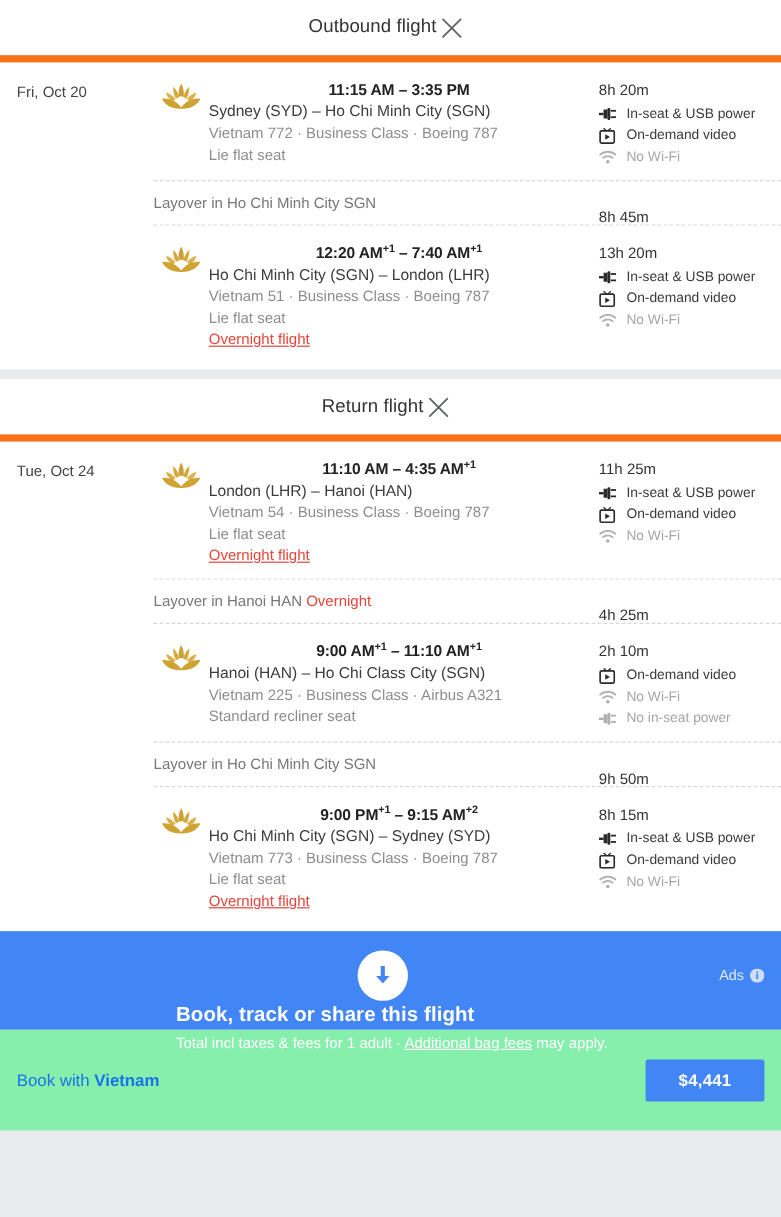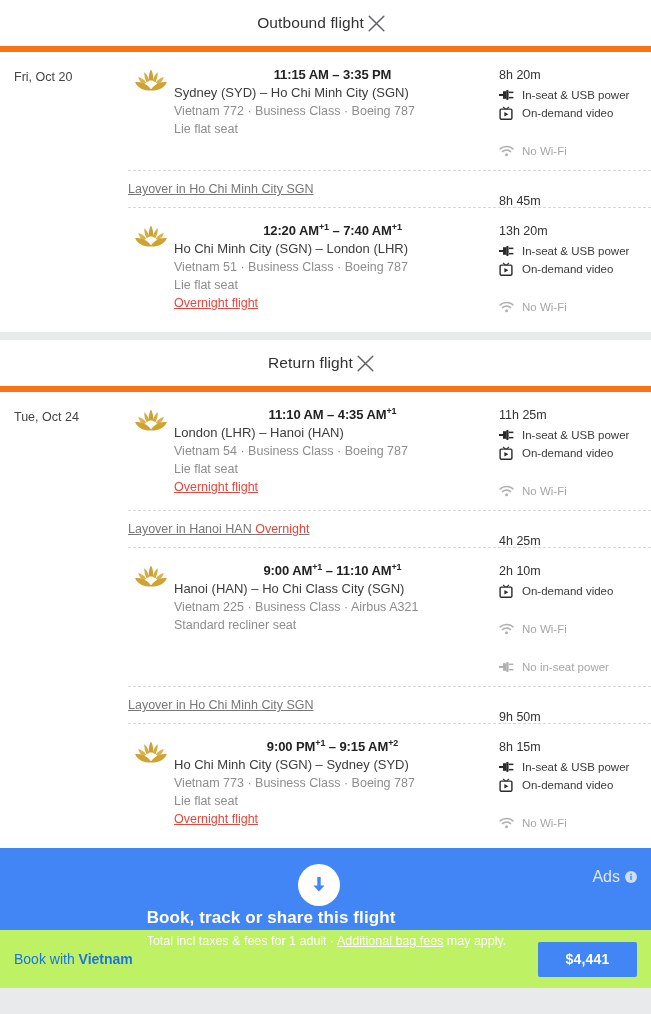--- a/index.html
+++ b/index.html
@@ -123,21 +123,21 @@
     margin-bottom: 2px;
   }
   .amen {
     display: flex;
     align-items: center;
     height: 18px;
     font-size: 11.5px;
     line-height: 18px;
     color: #3a3a3a;
   }
-  .amen.off { color: #a6a6a6; margin-top: 20px; }
+  .amen.off { color: #a6a6a6; }
   .amen-ico {
     width: 17px;
     flex: 0 0 17px;
     display: flex;
     align-items: center;
     justify-content: flex-start;
     margin-right: 6px;
   }
   .amen-ico svg { display: block; }
 
@@ -150,21 +150,20 @@
     margin-left: 128px;
     padding: 9px 0 9px 0;
     height: 38px;
   }
   .layover-text {
     flex: 1 1 auto;
     font-size: 12.5px;
     color: #777777;
     line-height: 18px;
     padding-left: 0px;
-    text-decoration: underline;
   }
   .layover-text .on {
     color: #e8453c;
   }
   .layover-dur {
     width: 152px;
     flex: 0 0 152px;
     font-size: 12.5px;
     color: #333333;
     line-height: 18px;
@@ -207,41 +206,41 @@
     line-height: 20px;
     padding-top: 1px;
   }
   .banner-sub a {
     color: #ffffff;
     text-decoration: underline;
   }
   .ads-label {
     position: absolute;
     right: 14px;
-    top: 20px;
+    top: 30px;
     display: flex;
     align-items: center;
     color: #dfe8fb;
-    font-size: 16px;
+    font-size: 12px;
     margin-left: 20px;
   }
   .ads-info {
     width: 12px; height: 12px;
     margin-left: 5px;
     display: inline-flex;
   }
 
   
   .footer {
-    background: #bef264;
+    background: #86efac;
     display: flex;
     align-items: center;
     justify-content: space-between;
     padding: 0 14px 0 14px;
-    height: 58px;
+    height: 84px;
   }
   .book-link {
     font-size: 14px;
     color: #1a73e8;
     cursor: pointer;
     white-space: nowrap;
   }
   .book-link b { font-weight: bold; }
   .price-btn {
     background: #4285f4;

